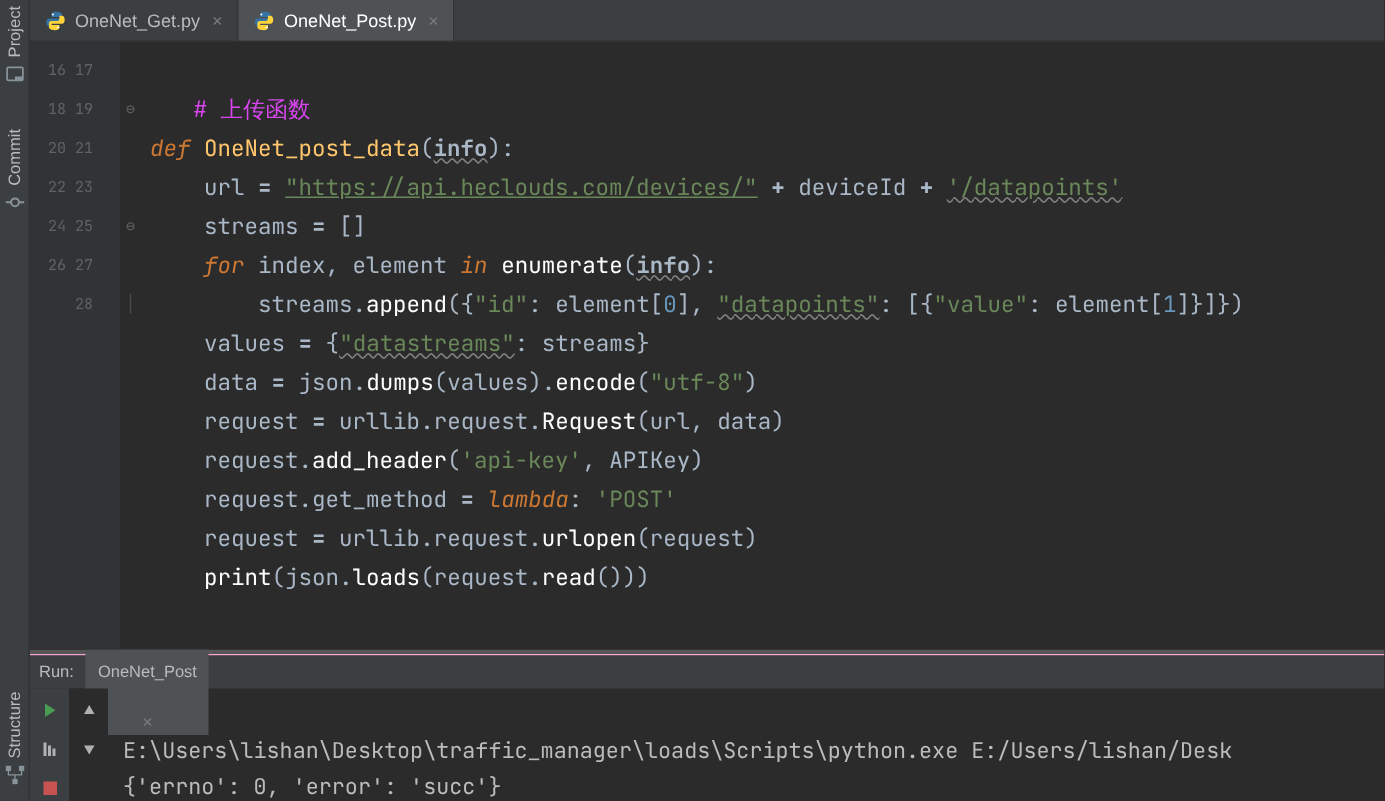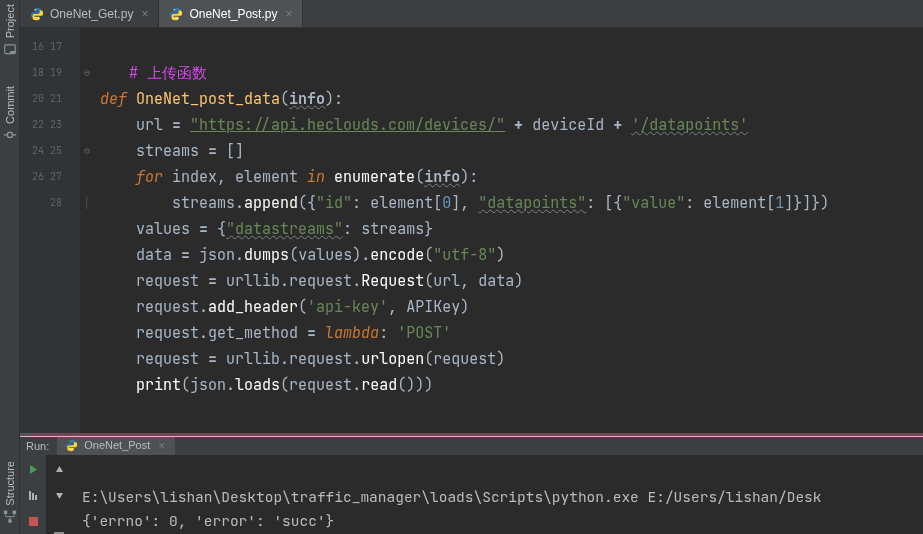--- a/index.html
+++ b/index.html
@@ -74,22 +74,22 @@
 .run-panel {
   height:98px; background:#2b2b2b; display:flex; flex-direction:column;
   border-top:1px solid #f9a8d4;
 }
 .run-header {
   height:22px; background:#3c3f41; display:flex; align-items:center;
   font-family:Arial,sans-serif; font-size:11px; padding-left:6px; gap:8px;
 }
 .run-header .label { color:#bbbbbb; }
 .run-tab {
-  background:#4e5254; padding:2px 8px; display:flex; gap:6px;
-  color:#bbbbbb; cursor:pointer;
+  background:#4e5254; padding:2px 8px; display:flex; align-items:center; gap:20px;
+  color:#bbbbbb; cursor:pointer;flex-direction:column;
 }
 .run-body { flex:1; display:flex; }
 .run-tools {
   width:26px; background:#3c3f41; display:flex; flex-direction:column;
   align-items:center; padding-top:4px; gap:6px;
 }
 .rt-btn { width:20px;height:20px; display:flex;align-items:center;justify-content:center;
   color:#afb1b3; cursor:pointer; border-radius:3px;}
 .run-tools2 {
   width:26px; background:#2b2b2b; display:flex; flex-direction:column;

